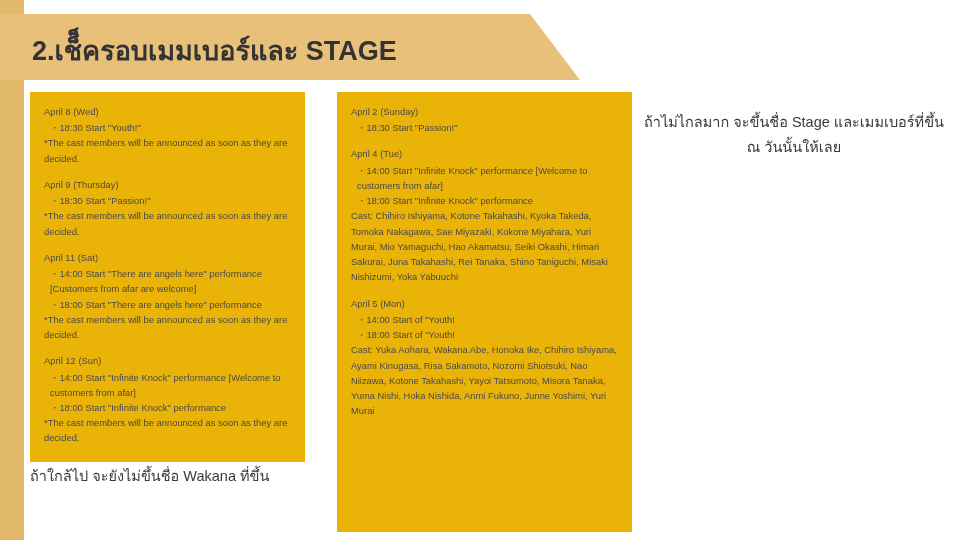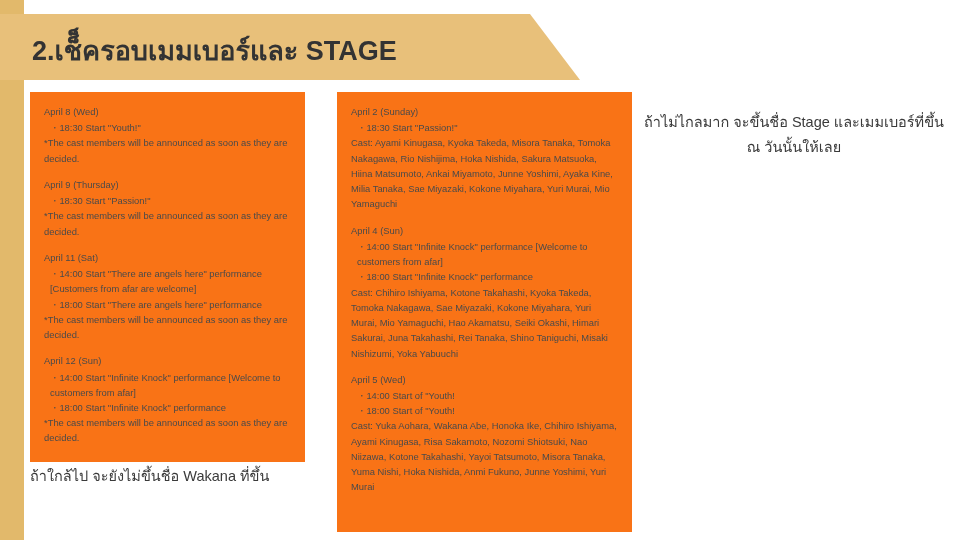--- a/index.html
+++ b/index.html
@@ -36,21 +36,21 @@
     left: 32px; top: 29px;
     font-size: 27px;
     font-weight: bold;
     color: #333333;
     letter-spacing: 0px;
     white-space: nowrap;
   }
   
   .panel {
     position: absolute;
-    background: #f97316;
+    background: #eab308;
     color: #4a4a4a;
     font-size: 9.4px;
     line-height: 1.62;
     padding: 12px 14px 12px 14px;
   }
   .panel-left { left: 30px; top: 92px; width: 275px; height: 370px; }
   .panel-mid  { left: 337px; top: 92px; width: 295px; height: 440px; }
 
   .blk { margin-bottom: 11px; }
   .blk:last-child { margin-bottom: 0; }
@@ -110,30 +110,29 @@
       <div class="line">・14:00 Start "Infinite Knock" performance [Welcome to customers from afar]</div>
       <div class="line">・18:00 Start "Infinite Knock" performance</div>
       <div class="note">*The cast members will be announced as soon as they are decided.</div>
     </div>
   </div>
 
   <div class="panel panel-mid">
     <div class="blk">
       <div class="date">April 2 (Sunday)</div>
       <div class="line">・18:30 Start "Passion!"</div>
-      <div class="note">Cast: Ayami Kinugasa, Kyoka Takeda, Misora Tanaka, Tomoka Nakagawa, Rio Nishijima, Hoka Nishida, Sakura Matsuoka, Hiina Matsumoto, Ankai Miyamoto, Junne Yoshimi, Ayaka Kine, Milia Tanaka, Sae Miyazaki, Kokone Miyahara, Yuri Murai, Mio Yamaguchi</div>
     </div>
     <div class="blk">
-      <div class="date">April 4 (Sun)</div>
+      <div class="date">April 4 (Tue)</div>
       <div class="line">・14:00 Start "Infinite Knock" performance [Welcome to customers from afar]</div>
       <div class="line">・18:00 Start "Infinite Knock" performance</div>
       <div class="note">Cast: Chihiro Ishiyama, Kotone Takahashi, Kyoka Takeda, Tomoka Nakagawa, Sae Miyazaki, Kokone Miyahara, Yuri Murai, Mio Yamaguchi, Hao Akamatsu, Seiki Okashi, Himari Sakurai, Juna Takahashi, Rei Tanaka, Shino Taniguchi, Misaki Nishizumi, Yoka Yabuuchi</div>
     </div>
     <div class="blk">
-      <div class="date">April 5 (Wed)</div>
+      <div class="date">April 5 (Mon)</div>
       <div class="line">・14:00 Start of "Youth!</div>
       <div class="line">・18:00 Start of "Youth!</div>
       <div class="note">Cast: Yuka Aohara, Wakana Abe, Honoka Ike, Chihiro Ishiyama, Ayami Kinugasa, Risa Sakamoto, Nozomi Shiotsuki, Nao Niizawa, Kotone Takahashi, Yayoi Tatsumoto, Misora Tanaka, Yuma Nishi, Hoka Nishida, Anmi Fukuno, Junne Yoshimi, Yuri Murai</div>
     </div>
   </div>
 
   <div class="annot-right">ถ้าไม่ไกลมาก จะขึ้นชื่อ Stage และเมมเบอร์ที่ขึ้น ณ วันนั้นให้เลย</div>
   <div class="annot-bottom-left">ถ้าใกล้ไป จะยังไม่ขึ้นชื่อ Wakana ที่ขึ้น</div>
 
 </div>

